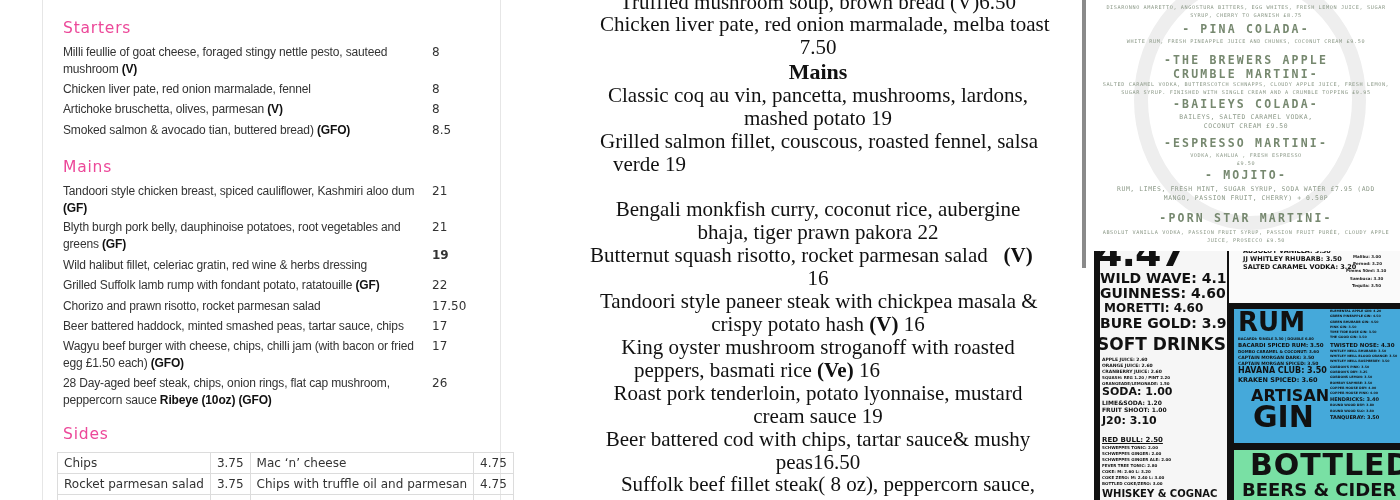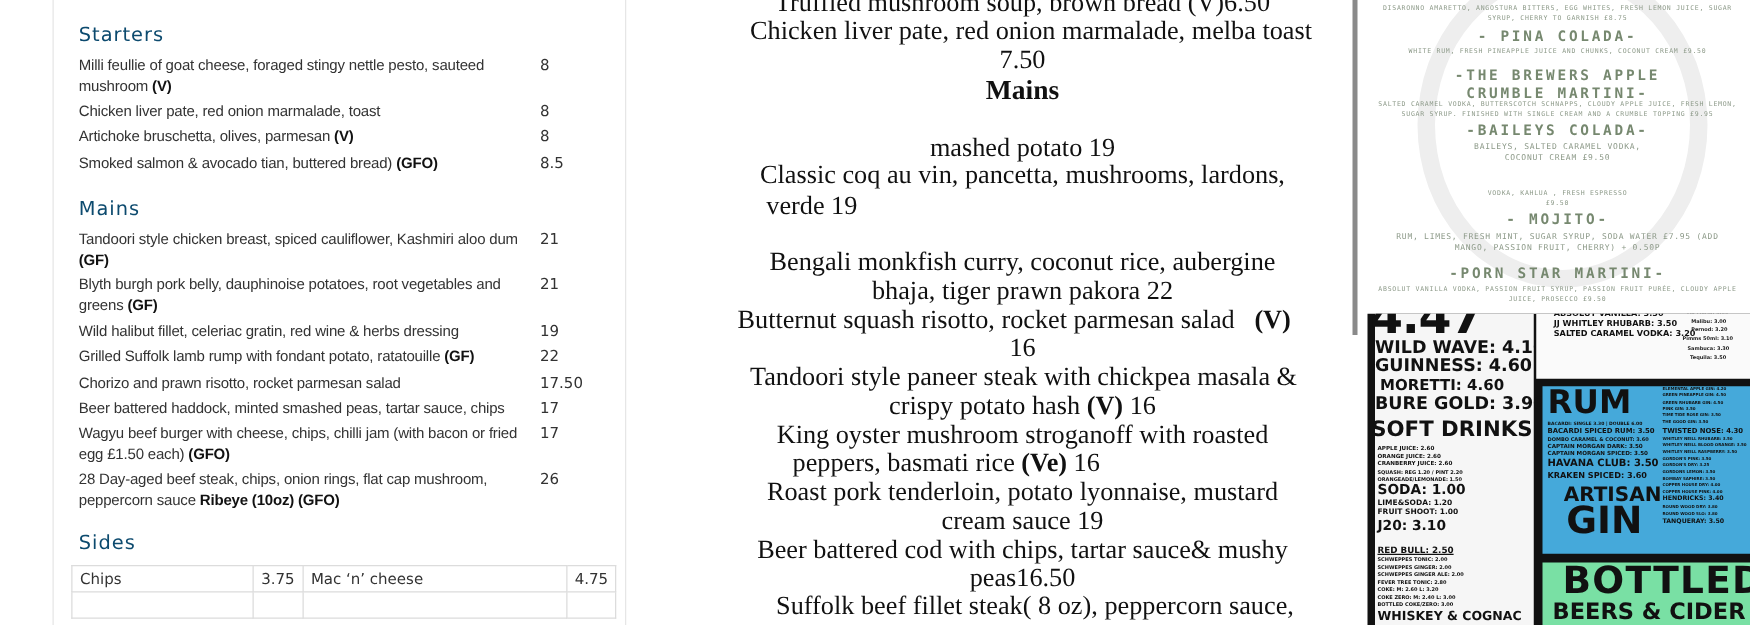--- a/index.html
+++ b/index.html
@@ -7,21 +7,21 @@
     body { position: relative; font-family: "DejaVu Sans", sans-serif; }
 
     
     .left-panel {
       position: absolute; left: 42px; top: -2px; width: 459px; height: 504px;
       border: 1px solid #e6e6e6; background: #fff;
     }
     .section-heading {
       position: absolute; left: 20px;
       font-family: "DejaVu Sans", sans-serif; font-size: 15.5px; letter-spacing: 0.8px;
-      color: #0c4a6e; font-weight: 500;
+      color: #ec4899; font-weight: 500;
     }
     .item {
       position: absolute; left: 20px; width: 360px;
       font-family: Liberation Sans, sans-serif; font-size: 12px; line-height: 16.5px; color: #333;
       letter-spacing: -0.15px;
     }
     .item b { color: #111; font-weight: bold; }
     .price {
       position: absolute; left: 389px;
       font-family: "DejaVu Sans", sans-serif; font-size: 12px; line-height: 16.5px; color: #333;
@@ -98,21 +98,21 @@
 <div class="left-panel">
   <div class="section-heading" style="top:20px;">Starters</div>
 
   <div class="item" style="top:45px;">
     <span>Milli feullie of goat cheese, foraged stingy nettle pesto, sauteed mushroom</span>
     <b>(V)</b>
   </div>
   <div class="price" style="top:45px;">8</div>
 
   <div class="item" style="top:82px;">
-    <span>Chicken liver pate, red onion marmalade, toast</span>
+    <span>Chicken liver pate, red onion marmalade, fennel</span>
   </div>
   <div class="price" style="top:82px;">8</div>
 
   <div class="item" style="top:102px;">
     <span>Artichoke bruschetta, olives, parmesan</span>
     <b>(V)</b>
   </div>
   <div class="price" style="top:102px;">8</div>
 
   <div class="item" style="top:123px; width:380px;">
@@ -131,21 +131,21 @@
 
   <div class="item" style="top:220px;">
     <span>Blyth burgh pork belly, dauphinoise potatoes, root vegetables and greens</span>
     <b>(GF)</b>
   </div>
   <div class="price" style="top:220px;">21</div>
 
   <div class="item" style="top:258px;">
     <span>Wild halibut fillet, celeriac gratin, red wine &amp; herbs dressing</span>
   </div>
-  <div class="price" style="top:258px;">19</div>
+  <div class="price" style="top:248px;font-weight:bold;">19</div>
 
   <div class="item" style="top:278px;">
     <span>Grilled Suffolk lamb rump with fondant potato, ratatouille</span>
     <b>(GF)</b>
   </div>
   <div class="price" style="top:278px;">22</div>
 
   <div class="item" style="top:299px;">
     <span>Chorizo and prawn risotto, rocket parmesan salad</span>
   </div>
@@ -170,38 +170,45 @@
 
   <div class="section-heading" style="top:426px;">Sides</div>
 
   <table class="sides-table">
     <tbody>
         <tr>
       <td style="width:145px;">Chips</td>
       <td style="width:36px;">3.75</td>
       <td style="width:211px;">Mac ‘n’ cheese</td>
       <td style="width:36px;">4.75</td>
+    </tr>
+    <tr>
+      <td>Rocket parmesan salad</td>
+      <td>3.75</td>
+      <td>Chips with truffle oil and parmesan</td>
+      <td>4.75</td>
     </tr>
     <tr>
       <td style="height:14px;"></td>
           <td></td>
           <td></td>
           <td></td>
     </tr>
   </tbody>
     </table>
 </div>
 
 <div class="mid-panel">
   <div class="mid-line" style="top:-9px;">Truffled mushroom soup, brown bread (V)6.50</div>
   <div class="mid-line" style="top:13px;">Chicken liver pate, red onion marmalade, melba toast</div>
   <div class="mid-line" style="top:36px;">7.50</div>
   <div class="mid-line mid-heading" style="top:60px;">Mains</div>
-  <div class="mid-line" style="top:84px;margin-top:44px;">Classic coq au vin, pancetta, mushrooms, lardons,</div>
+  <div class="mid-line" style="top:84px;">Classic coq au vin, pancetta, mushrooms, lardons,</div>
   <div class="mid-line" style="top:107px;">mashed potato 19</div>
+  <div class="mid-line" style="top:130px;">Grilled salmon fillet, couscous, roasted fennel, salsa</div>
   <div class="mid-line" style="top:153px; text-align:left; left:13px;">verde 19</div>
 
   <div class="mid-line" style="top:198px;">Bengali monkfish curry, coconut rice, aubergine</div>
   <div class="mid-line" style="top:221px;">bhaja, tiger prawn pakora 22</div>
   <div class="mid-line" style="top:244px; left:-10px;">
     <span>Butternut squash risotto, rocket parmesan salad</span>&nbsp;&nbsp;&nbsp;<b>(V)</b>
   </div>
   <div class="mid-line" style="top:267px;">16</div>
   <div class="mid-line" style="top:290px;">Tandoori style paneer steak with chickpea masala &amp;</div>
   <div class="mid-line" style="top:313px;">
@@ -227,20 +234,21 @@
 
   <div class="ck-title" style="top:22px;">- PINA COLADA-</div>
   <div class="ck-desc" style="top:37px;">WHITE RUM, FRESH PINEAPPLE JUICE AND CHUNKS, COCONUT CREAM £9.50</div>
 
   <div class="ck-title" style="top:53px; left:40px; width:228px; line-height:14px;">-THE BREWERS APPLE CRUMBLE MARTINI-</div>
   <div class="ck-desc" style="top:80px;">SALTED CARAMEL VODKA, BUTTERSCOTCH SCHNAPPS, CLOUDY APPLE JUICE, FRESH LEMON, SUGAR SYRUP. FINISHED WITH SINGLE CREAM AND A CRUMBLE TOPPING £9.95</div>
 
   <div class="ck-title" style="top:97px;">-BAILEYS COLADA-</div>
   <div class="ck-desc big" style="top:113px; left:80px; width:148px;">BAILEYS, SALTED CARAMEL VODKA, COCONUT CREAM £9.50</div>
 
+  <div class="ck-title" style="top:136px;">-ESPRESSO MARTINI-</div>
   <div class="ck-desc" style="top:151px; left:90px; width:128px;">VODKA, KAHLUA , FRESH ESPRESSO £9.50</div>
 
   <div class="ck-title" style="top:168px;">- MOJITO-</div>
   <div class="ck-desc big" style="top:185px;">RUM, LIMES, FRESH MINT, SUGAR SYRUP, SODA WATER £7.95 (ADD MANGO, PASSION FRUIT, CHERRY) + 0.50P</div>
 
   <div class="ck-title" style="top:211px;">-PORN STAR MARTINI-</div>
   <div class="ck-desc" style="top:228px;">ABSOLUT VANILLA VODKA, PASSION FRUIT SYRUP, PASSION FRUIT PURÉE, CLOUDY APPLE JUICE, PROSECCO £9.50</div>
 </div>
 
 <div class="board">

